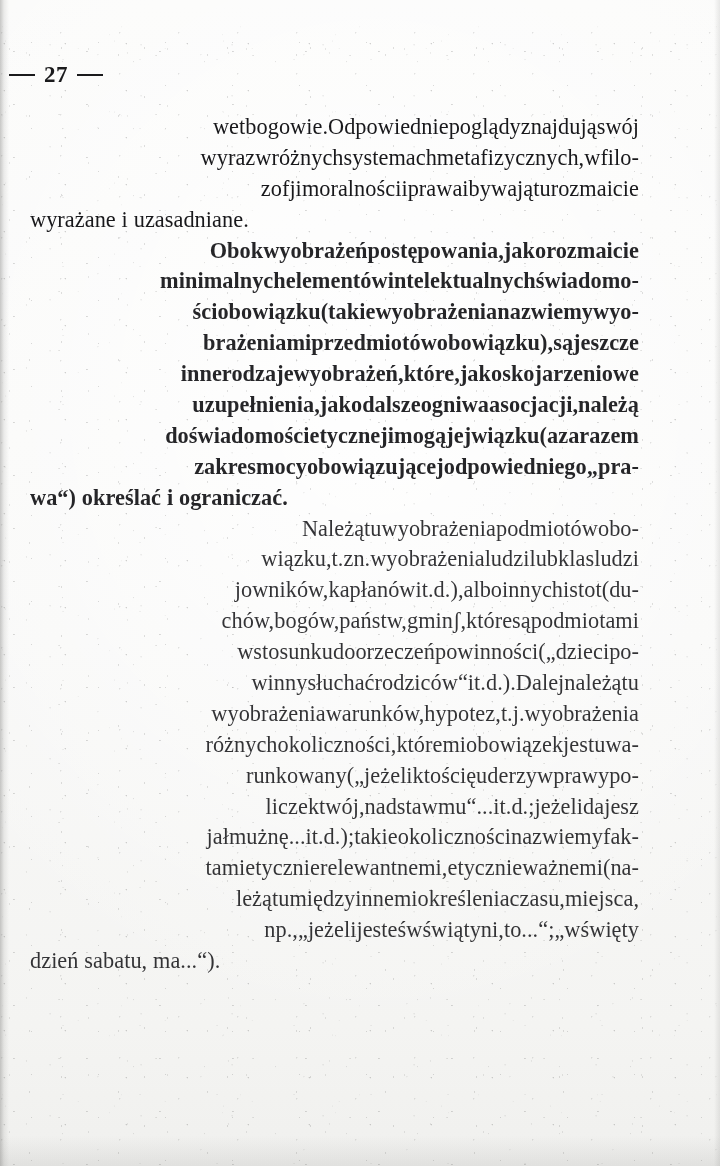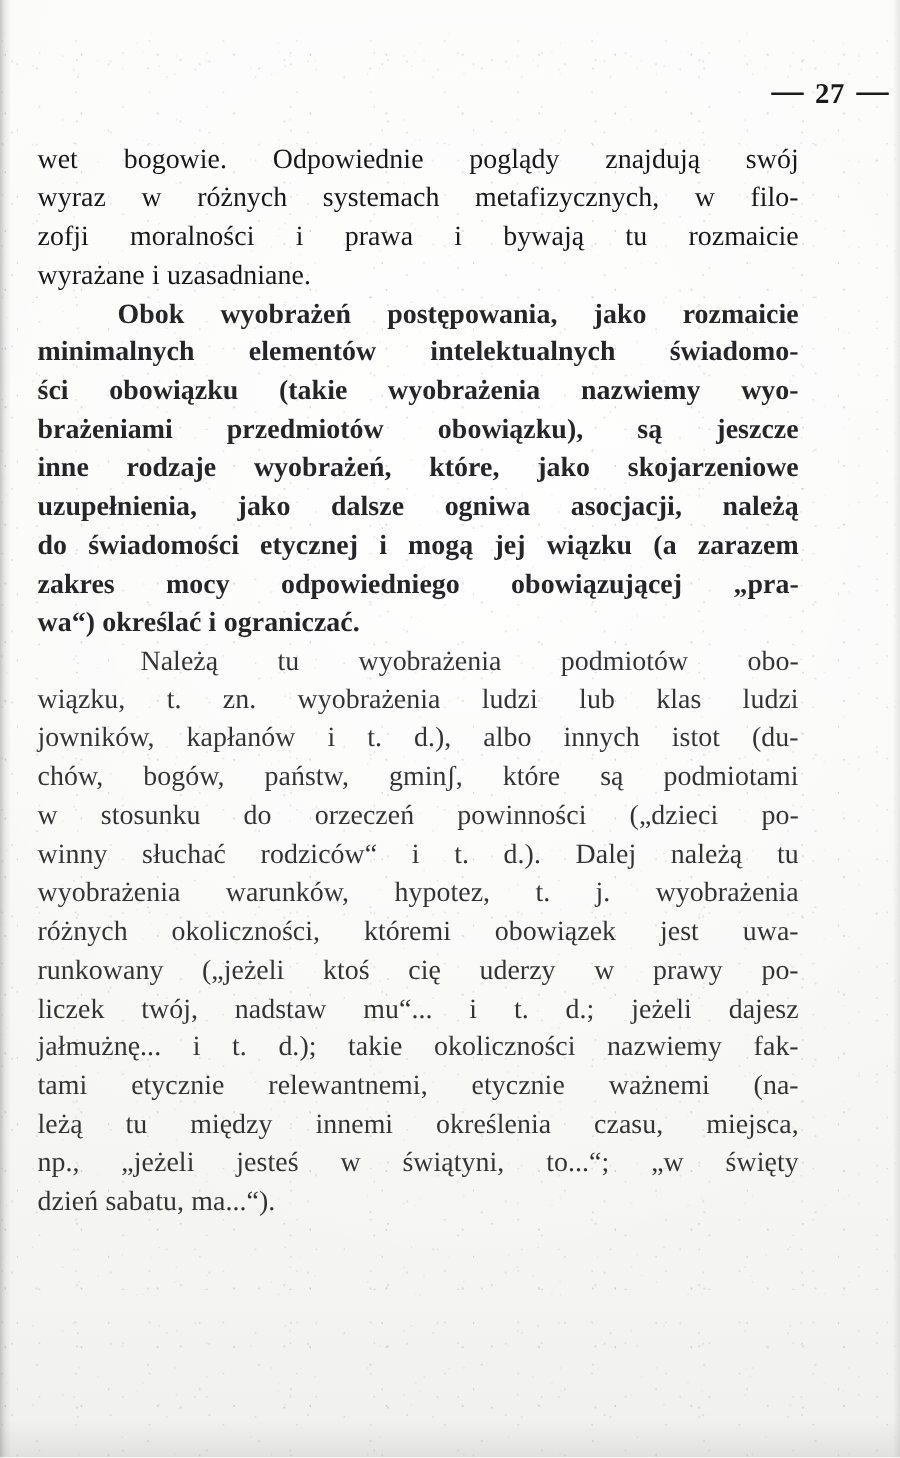--- a/index.html
+++ b/index.html
@@ -83,21 +83,21 @@
                      79px 57px, 101px 63px, 91px 51px, 77px 69px,
                      103px 73px, 87px 81px, 113px 77px, 109px 71px, 119px 89px;
   }
 
   
   .folio {
     position: absolute;
     top: 62px;
     left: 0;
     width: 720px;
-    text-align: right;
+    text-align: left;
     font-size: 23px;
     font-weight: bold;
     letter-spacing: 0.02em;
     color: #1a1a1c;
   }
   .folio .rule {
     display: inline-block;
     width: 26px;
     height: 2px;
     background: #1a1a1c;
@@ -125,21 +125,21 @@
   }
 
   
   .line {
     display: block;
     white-space: nowrap;
     height: 30.9px;
   }
   .line.j {
     display: flex;
-    justify-content: space-between;
+    justify-content: flex-end;
   }
   .line.j > span { white-space: pre; }
 
   .indent { display: inline-block; width: 35px; }
 
   .dim1 { opacity: 0.94; font-weight: bold; }
   .dim2 { opacity: 0.88; }
 </style>
 </head>
 <body>
@@ -240,22 +240,22 @@
           <span>i</span>
           <span>mogą</span>
           <span>jej</span>
           <span>wiązku</span>
           <span>(a</span>
           <span>zarazem</span>
         </span>
         <span class="line j">
           <span>zakres</span>
           <span>mocy</span>
+          <span>obowiązującej</span>
           <span>odpowiedniego</span>
-          <span>obowiązującej</span>
           <span>„pra-</span>
         </span>
         <span class="line">wa“) określać i ograniczać.</span>
       </p>
     <p class="para dim2">
         <span class="line j">
           <span class="indent"></span>
           <span>Należą</span>
           <span>tu</span>
           <span>wyobrażenia</span>

